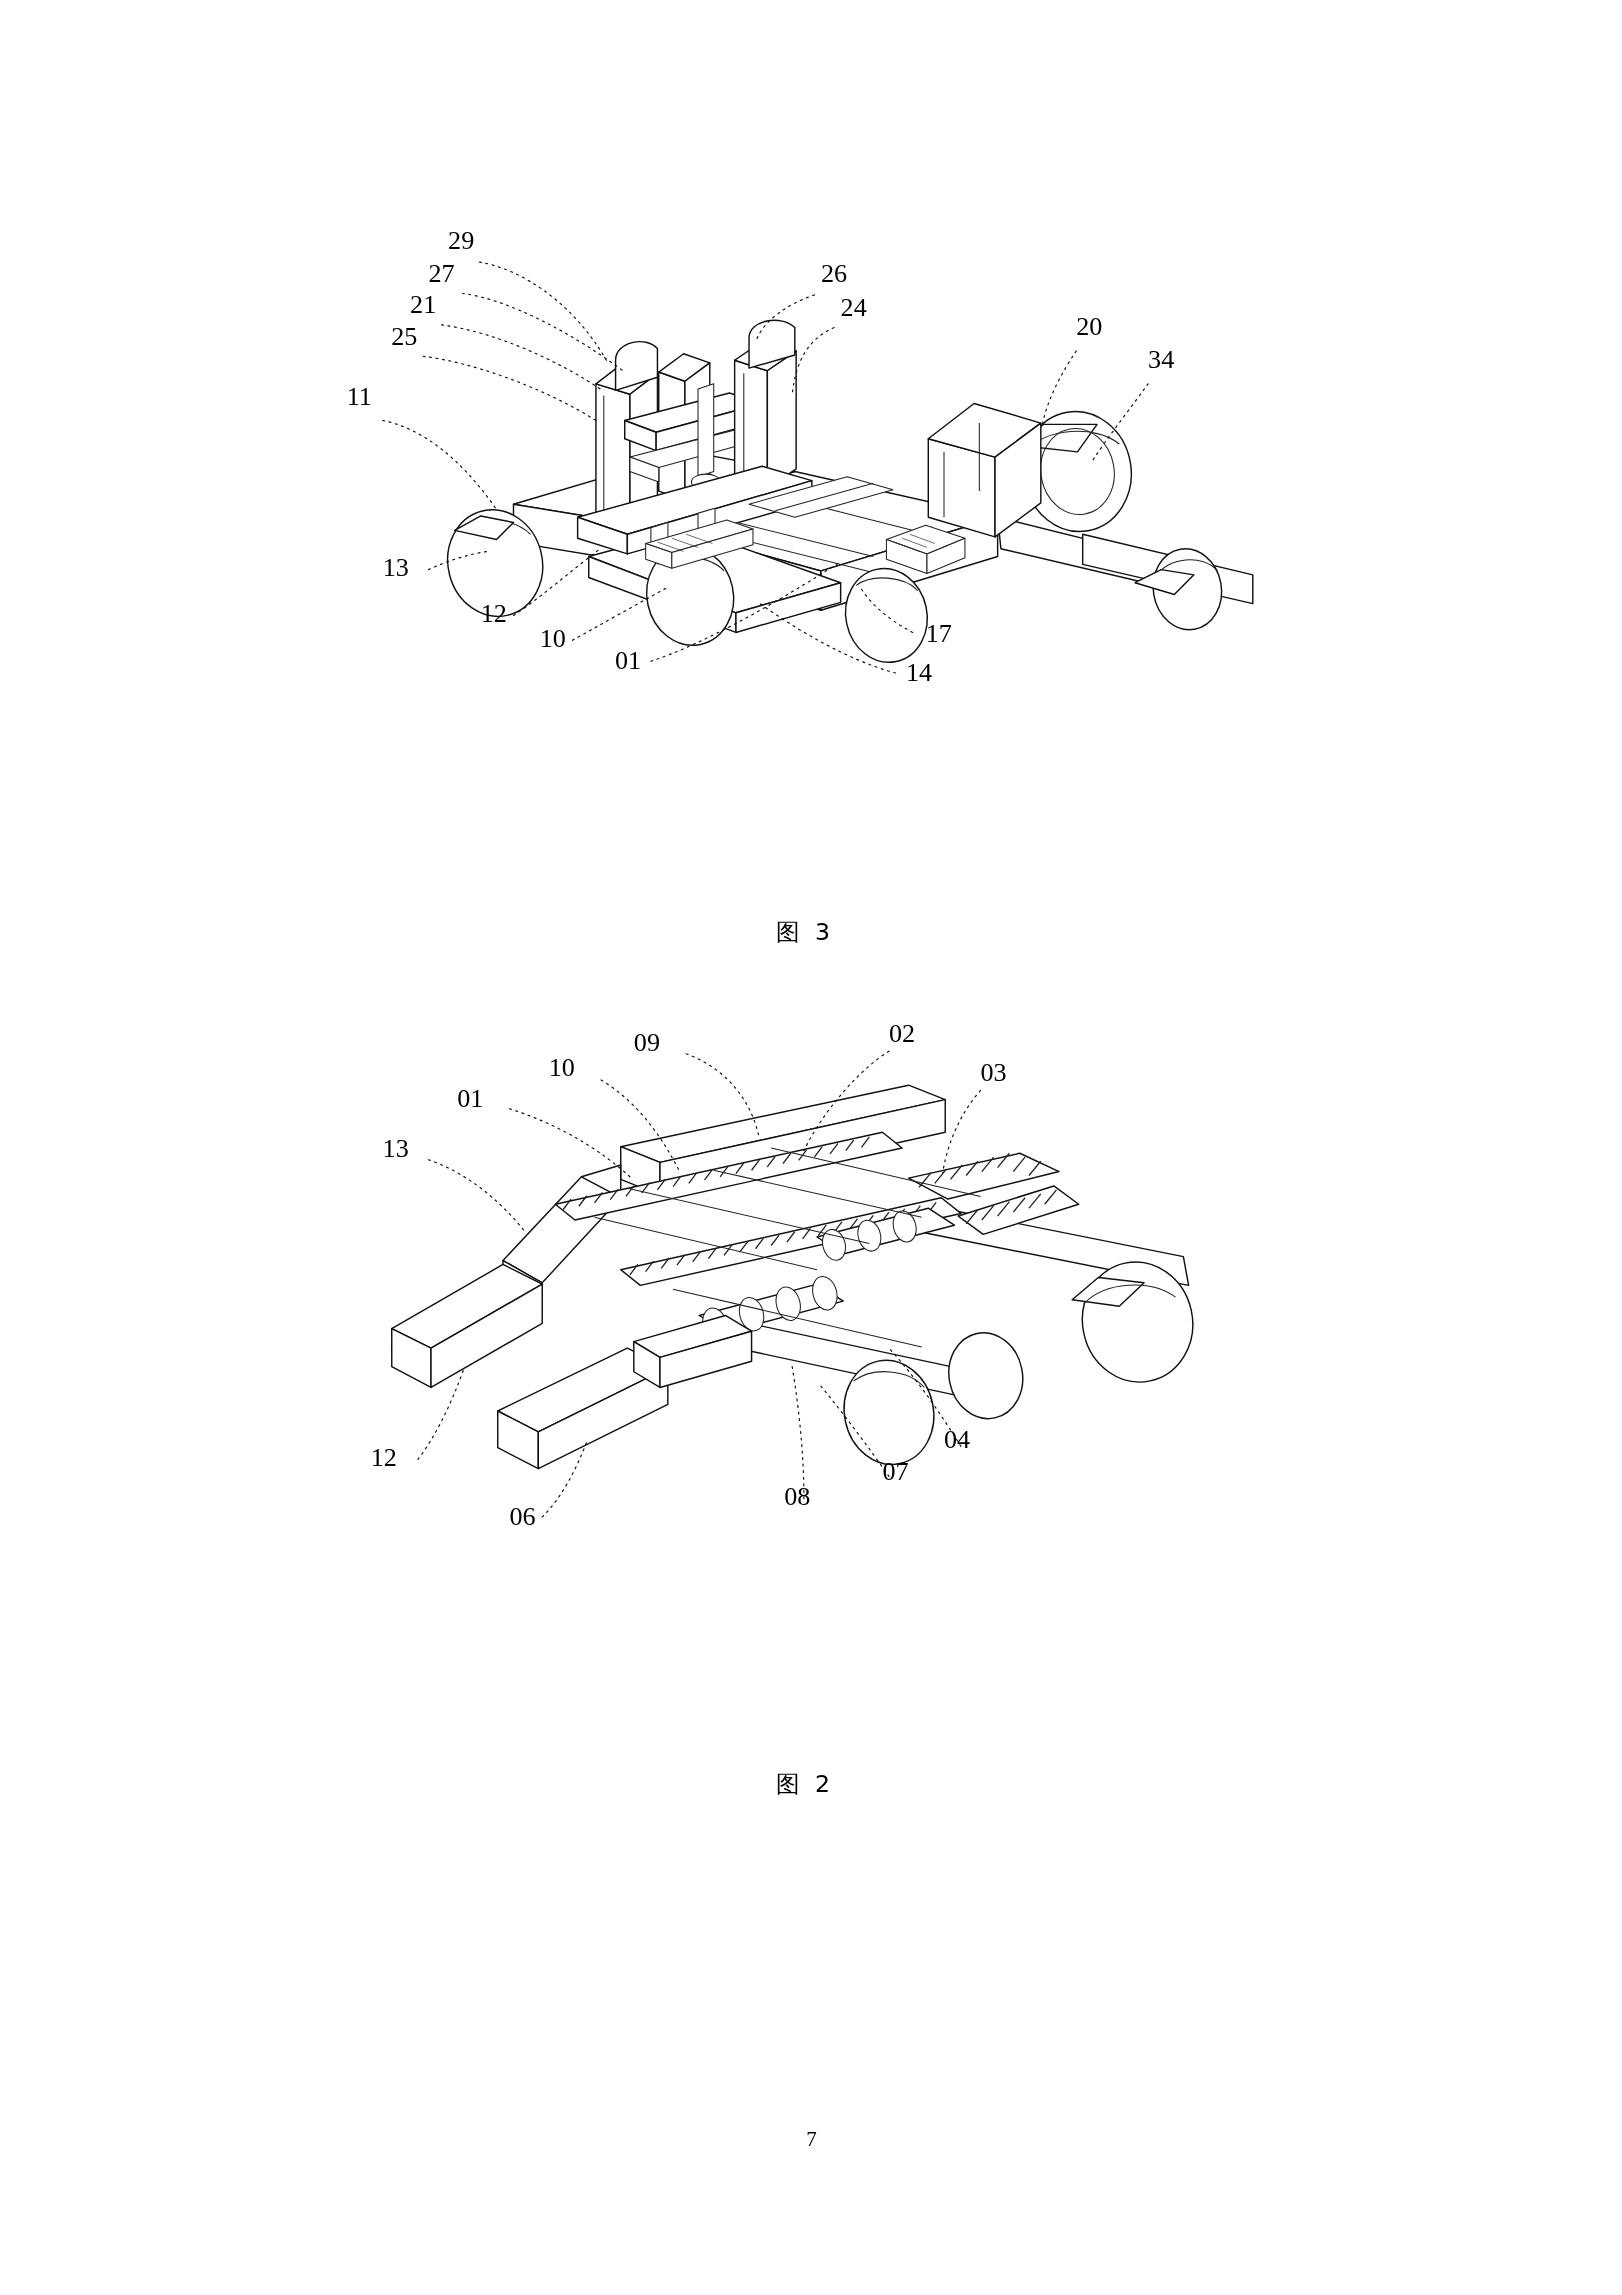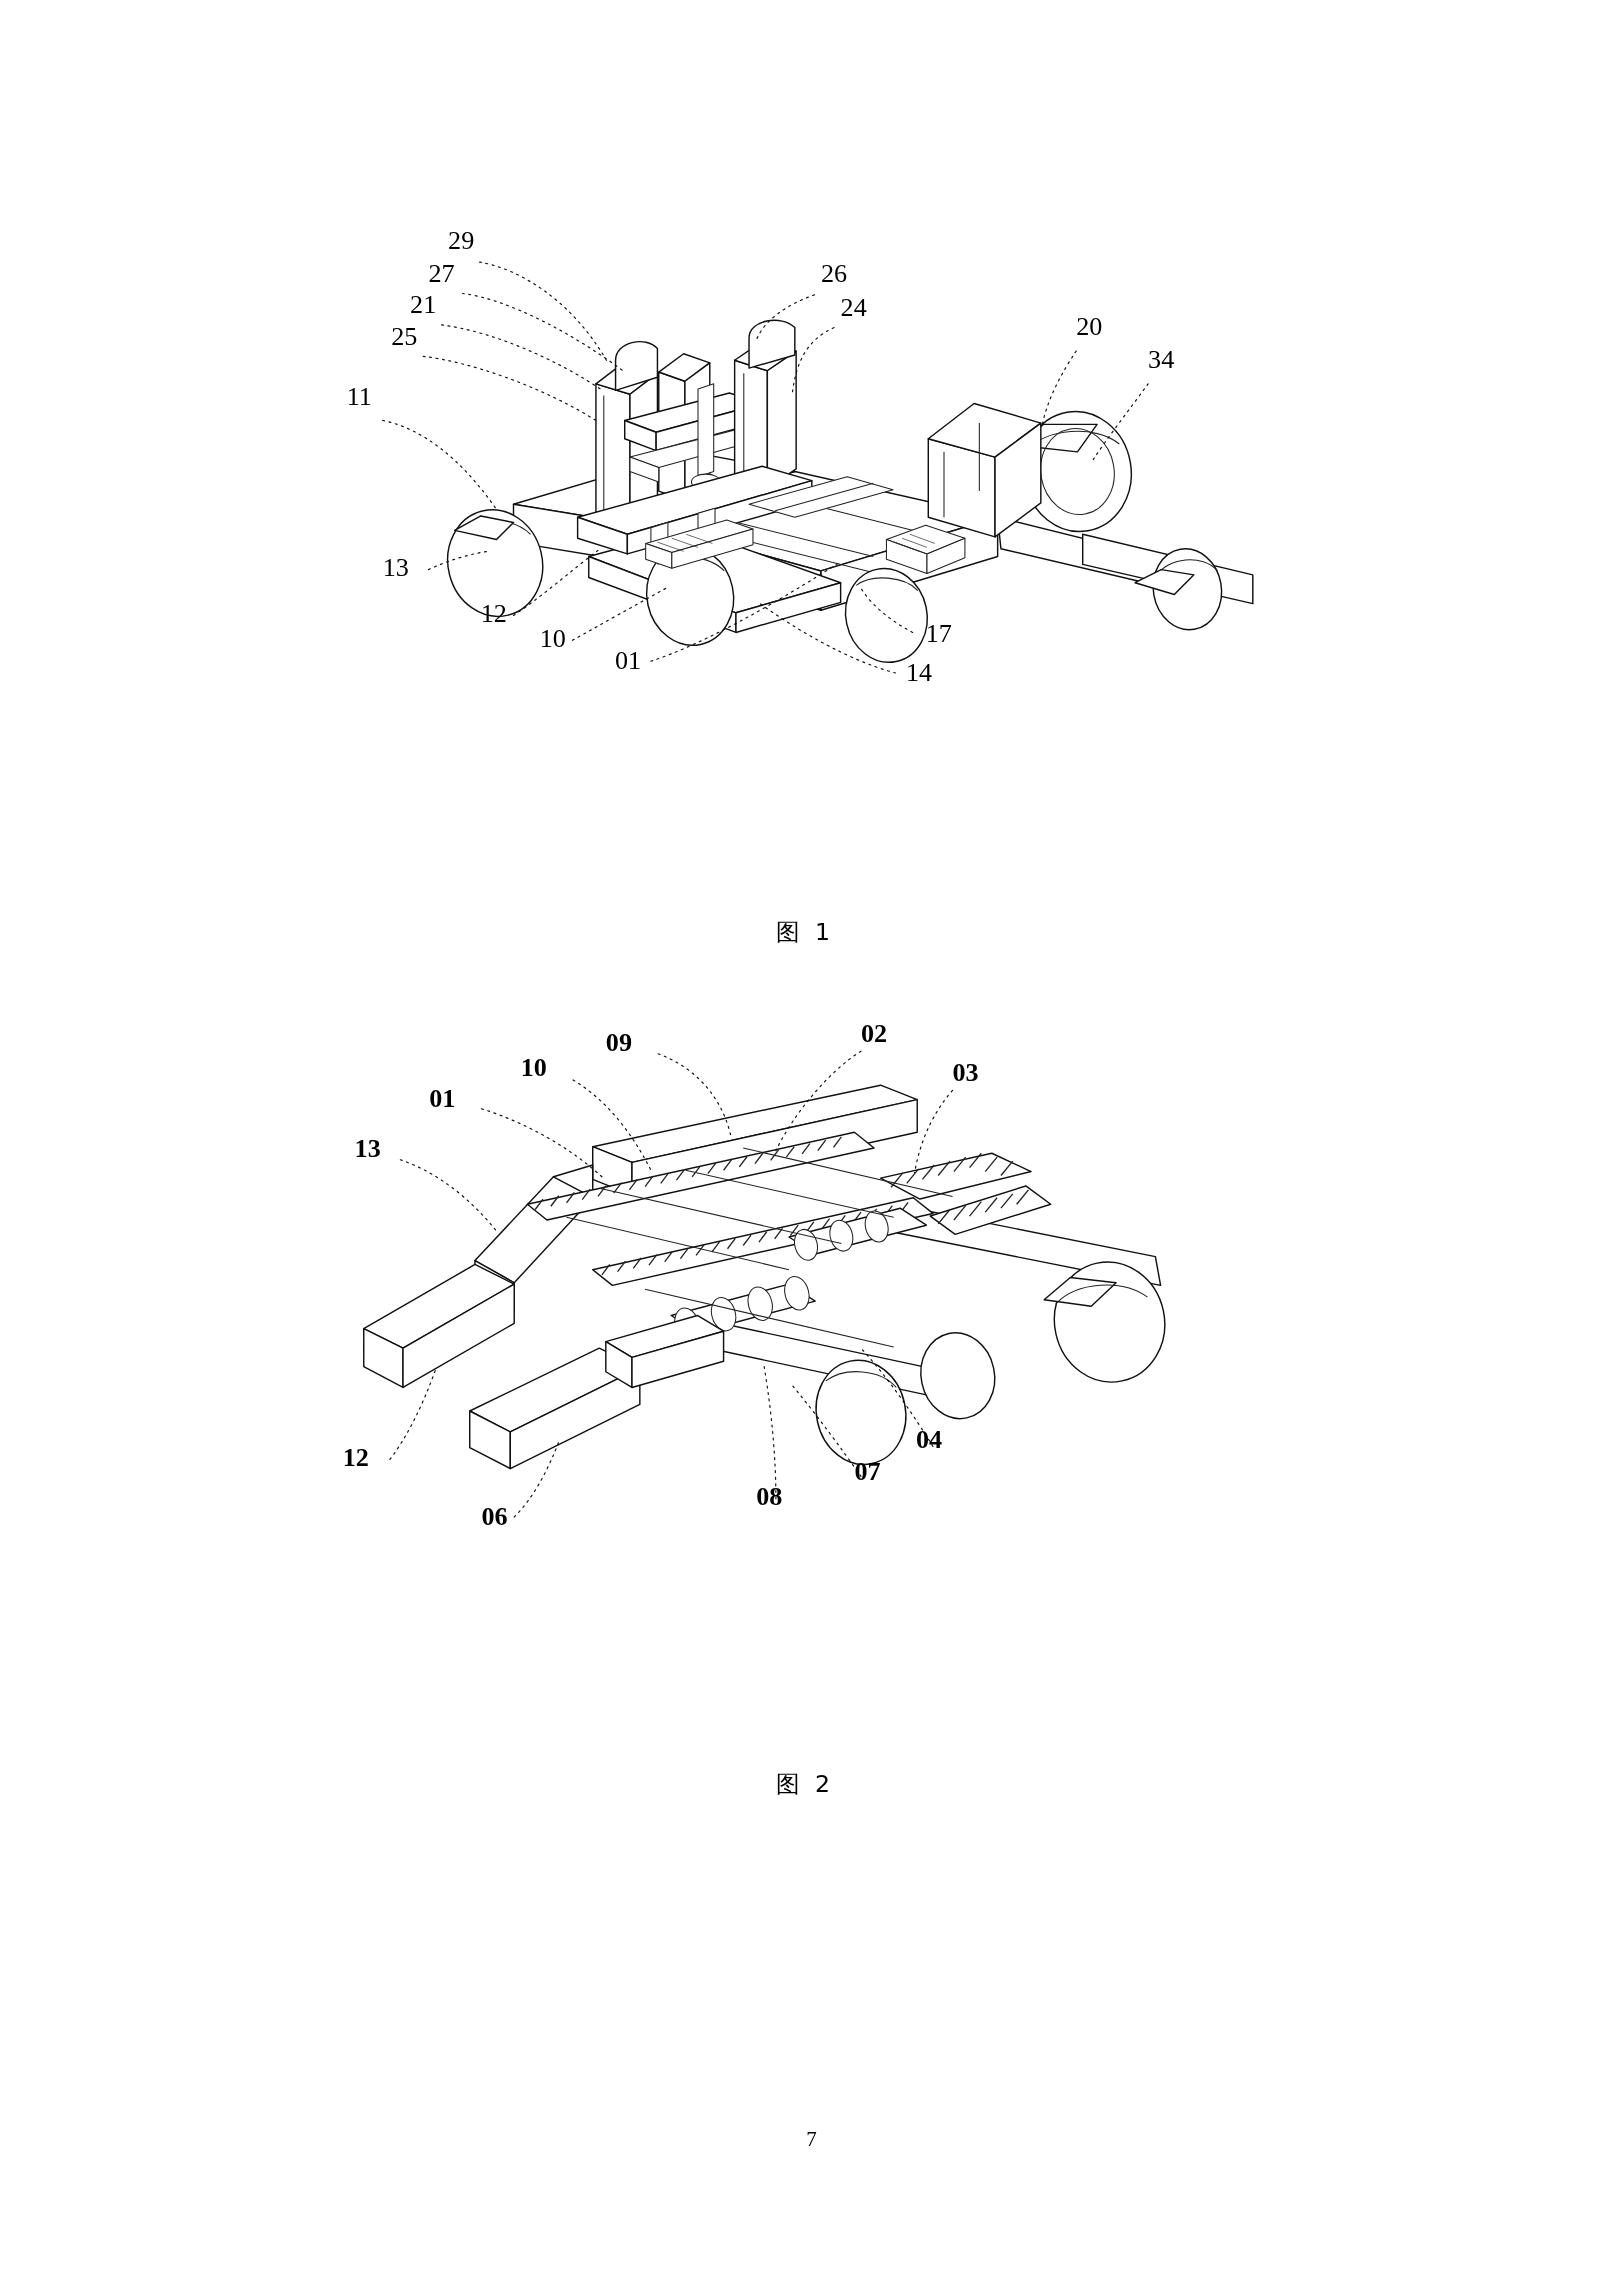--- a/index.html
+++ b/index.html
@@ -64,21 +64,21 @@
     top: 6.5px;
     font-size: 20px;
     font-family: "Liberation Serif", serif;
   }
 
   
   .figure {
     position: absolute;
   }
   #figure-1 { left: 232px; top: 164px; width: 1178px; height: 772px; }
-  #figure-2 { left: 200px; top: 1008px; width: 1178px; height: 772px; font-weight: bold; }
+  #figure-2 { left: 228px; top: 1008px; width: 1178px; height: 772px; }
 
   .fig-caption {
     position: absolute;
     width: 100%;
     text-align: center;
     font-size: 23.6px;
     letter-spacing: 3.9px;
     font-family: "DejaVu Sans", sans-serif;
   }
   #caption-1 { left: 216px; top: 916px; width: 1178px; }
@@ -266,21 +266,21 @@
         <text class="lbl" x="230" y="630">13</text>
         <text class="lbl" x="380" y="700">12</text>
         <text class="lbl" x="470" y="738">10</text>
         <text class="lbl" x="585" y="772">01</text>
         <text class="lbl" x="1060" y="730">17</text>
         <text class="lbl" x="1030" y="790">14</text>
       </g>
     </svg>
   </div>
 
-  <div class="fig-caption" id="caption-1">图 1</div>
+  <div class="fig-caption" id="caption-1">图 3</div>
 
   <div class="figure" id="figure-2">
     <svg width="1178" height="772" viewBox="0 0 1800 1180" xmlns="http://www.w3.org/2000/svg">
 
       <g>
 
         <path class="wht" d="M600 212 L1040 118 L1096 140 L660 236 Z"></path>
         <path class="wht" d="M600 212 L600 262 L660 286 L660 236 Z"></path>
         <path class="wht" d="M660 236 L660 286 L1096 190 L1096 140 Z"></path>
 

